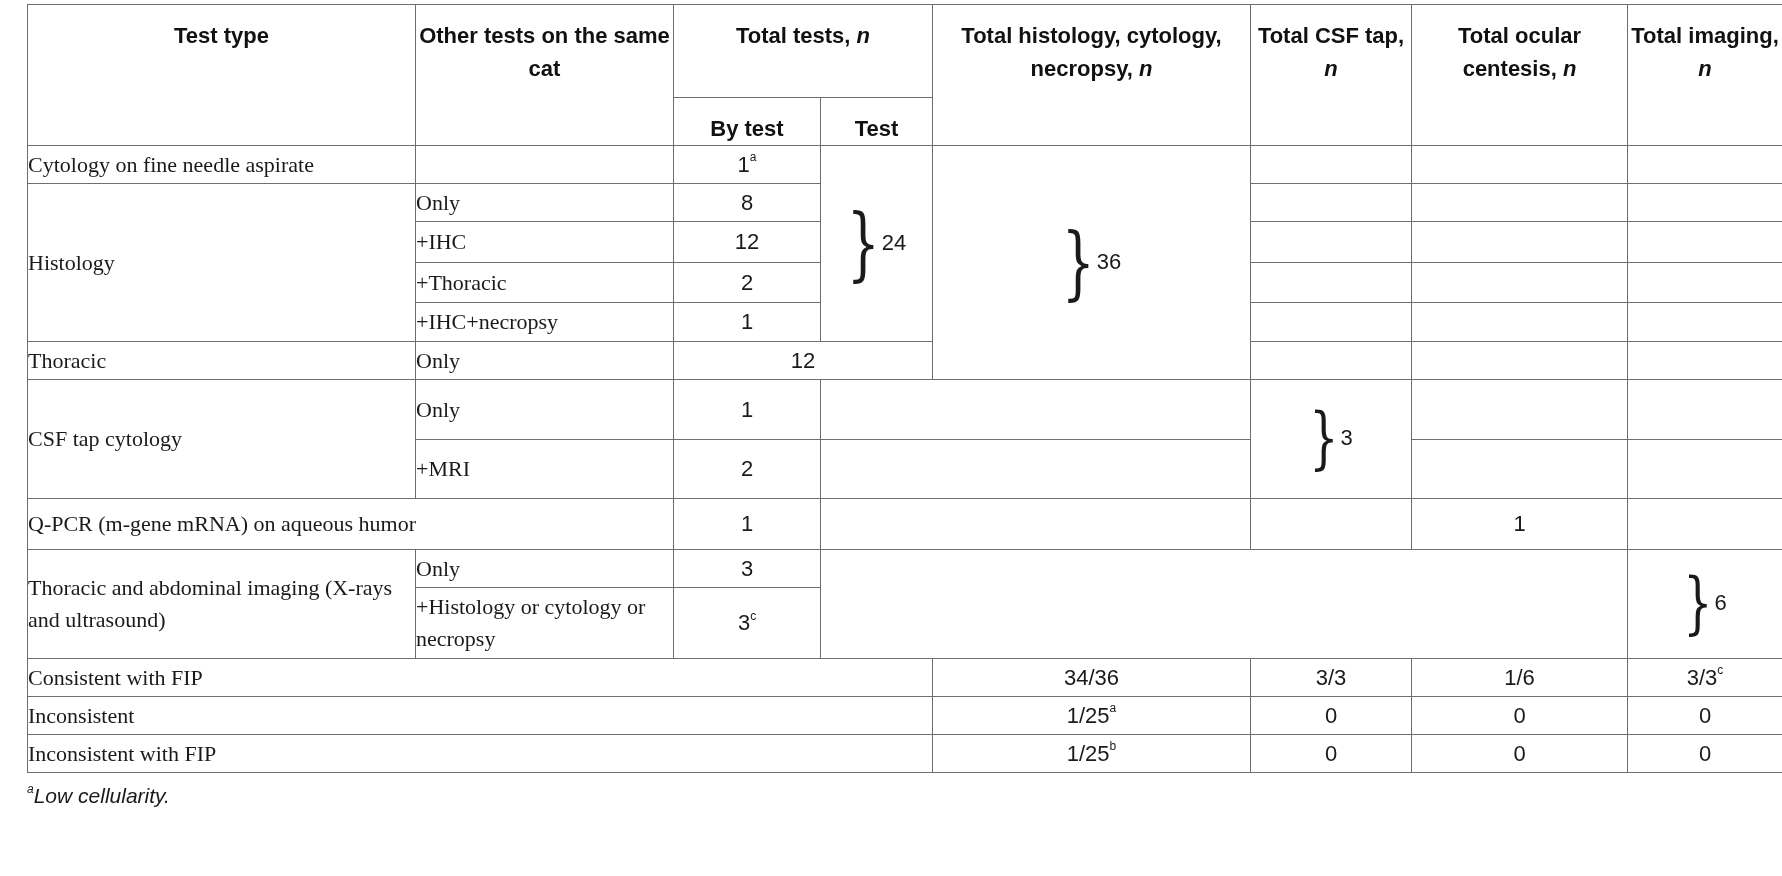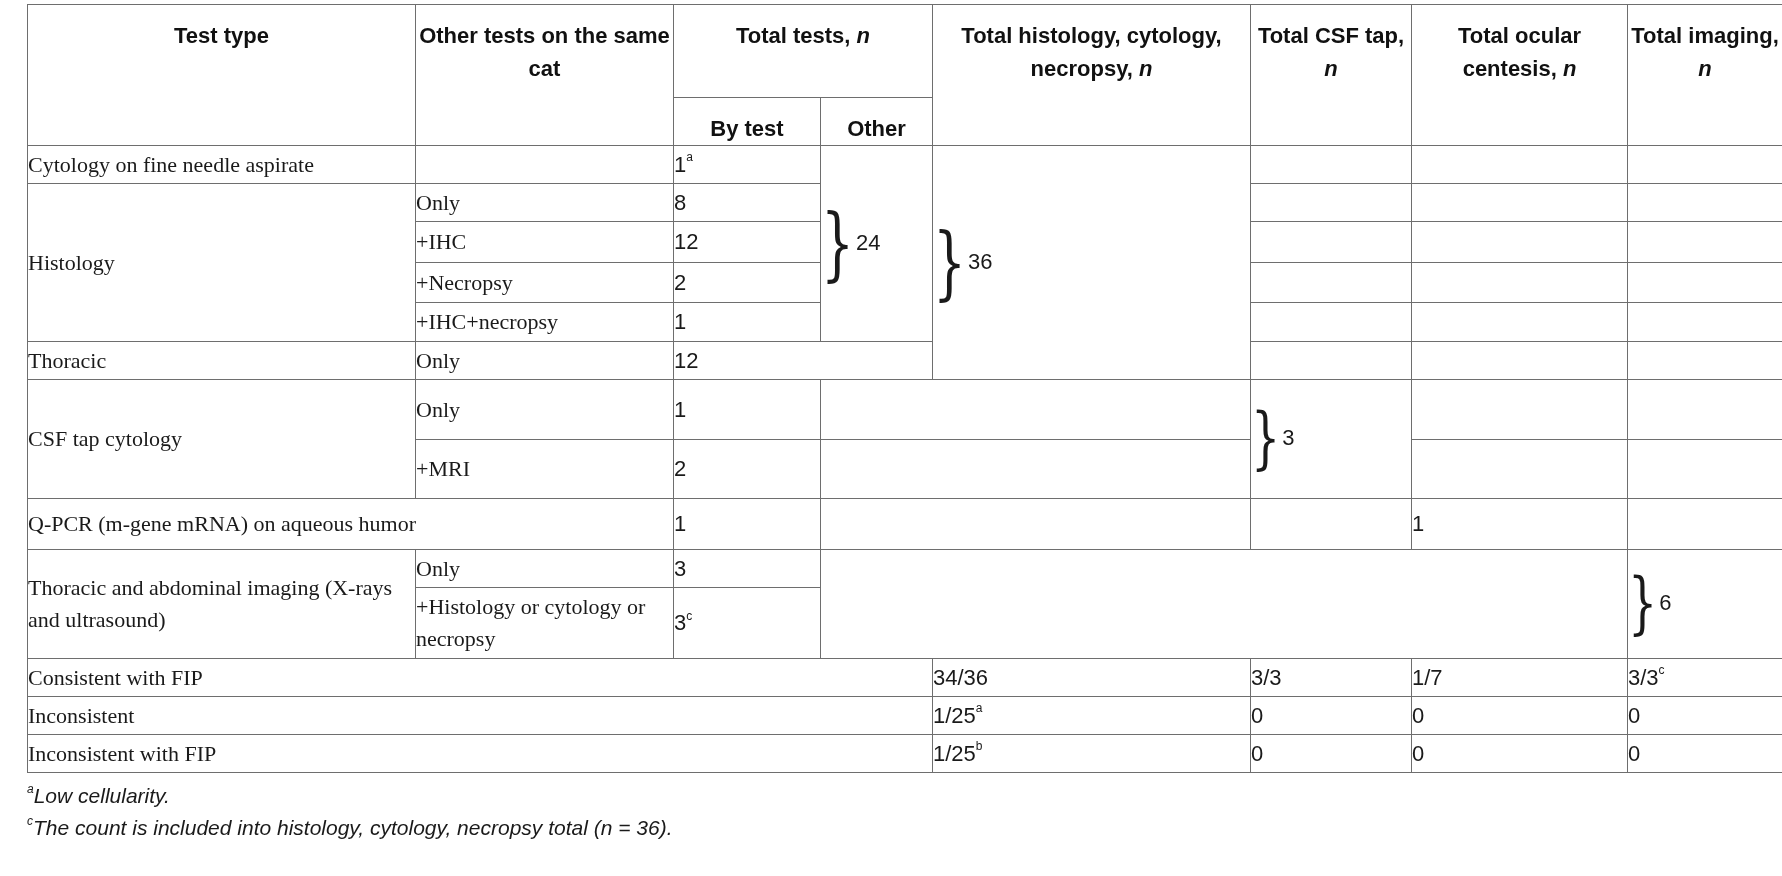--- a/index.html
+++ b/index.html
@@ -26,21 +26,21 @@
     font-weight: bold;
     text-align: center;
     vertical-align: top;
     padding-top: 14px;
     line-height: 33px;
     color: #111;
   }
   th.left { text-align: left; padding-left: 22px; }
   th.sub { vertical-align: middle; padding-top: 0; }
   td.lbl { text-align: left; padding-left: 22px; font-family: Liberation Serif, serif; }
-  td.num { text-align: left; }
+  td.num { text-align: center; }
   sup { font-size: 12px; line-height: 0; position: relative; top: -2px; vertical-align: super; }
   .brace-wrap { display: inline-flex; align-items: center; }
   .brace {
     display: inline-block;
     font-family: "DejaVu Serif", serif;
     font-weight: normal;
     transform-origin: center;
     line-height: 1;
     margin-right: 2px;
   }
@@ -73,21 +73,21 @@
     <th rowspan="2"><span>Other tests on the same cat</span></th>
     <th colspan="2"><span>Total tests, </span><em>n</em></th>
     <th rowspan="2"><span>Total histology, cytology, necropsy, </span><em>n</em></th>
     <th rowspan="2"><span>Total CSF tap, </span><em>n</em></th>
     <th rowspan="2"><span>Total ocular centesis, </span><em>n</em></th>
     <th rowspan="2"><span>Total imaging, </span><em>n</em></th>
   </tr>
 
   <tr style="height:38px">
     <th class="sub">By test</th>
-    <th class="sub">Other</th>
+    <th class="sub">Test</th>
   </tr>
 
   <tr style="height:38px">
     <td class="lbl">Cytology on fine needle aspirate</td>
     <td class="lbl"></td>
     <td class="num"><span>1</span><sup>a</sup></td>
     <td class="num" rowspan="5">
       <span class="brace-wrap">
         <span class="brace" style="font-size:52px; transform:scaleY(1.55);">}</span>
         <span>24</span>
@@ -113,21 +113,21 @@
     <td></td>
   </tr>
   <tr style="height:41px">
     <td class="lbl">+IHC</td>
     <td class="num">12</td>
     <td></td>
     <td></td>
     <td></td>
   </tr>
   <tr style="height:40px">
-    <td class="lbl">+Necropsy</td>
+    <td class="lbl">+Thoracic</td>
     <td class="num">2</td>
     <td></td>
     <td></td>
     <td></td>
   </tr>
   <tr style="height:39px">
     <td class="lbl">+IHC+necropsy</td>
     <td class="num">1</td>
     <td></td>
     <td></td>
@@ -188,21 +188,21 @@
   </tr>
   <tr style="height:71px">
     <td class="lbl">+Histology or cytology or necropsy</td>
     <td class="num"><span>3</span><sup>c</sup></td>
   </tr>
 
   <tr style="height:38px">
     <td class="lbl" colspan="4">Consistent with FIP</td>
     <td class="num"><span>34/36</span><sup></sup></td>
     <td class="num">3/3</td>
-    <td class="num">1/7</td>
+    <td class="num">1/6</td>
     <td class="num"><span>3/3</span><sup>c</sup></td>
   </tr>
   <tr style="height:38px">
     <td class="lbl" colspan="4">Inconsistent</td>
     <td class="num"><span>1/25</span><sup>a</sup></td>
     <td class="num">0</td>
     <td class="num">0</td>
     <td class="num"><span>0</span><sup></sup></td>
   </tr>
   <tr style="height:38px">
@@ -210,14 +210,13 @@
     <td class="num"><span>1/25</span><sup>b</sup></td>
     <td class="num">0</td>
     <td class="num">0</td>
     <td class="num"><span>0</span><sup></sup></td>
   </tr>
 </tbody>
   </table>
 
 <div class="footnotes">
   <div><sup>a</sup><span>Low cellularity.</span></div>
-  <div><sup>c</sup><span>The count is included into histology, cytology, necropsy total (n = 36).</span></div>
 </div>
 
 </body></html>

